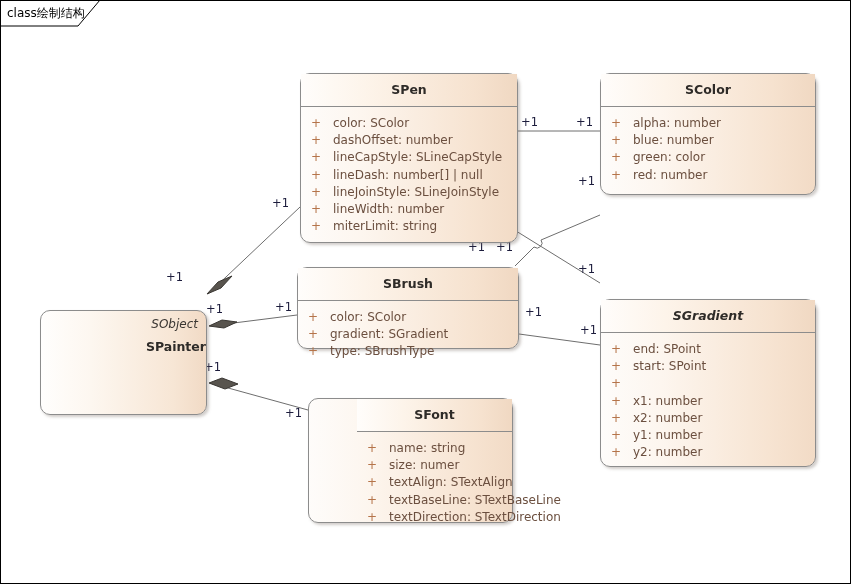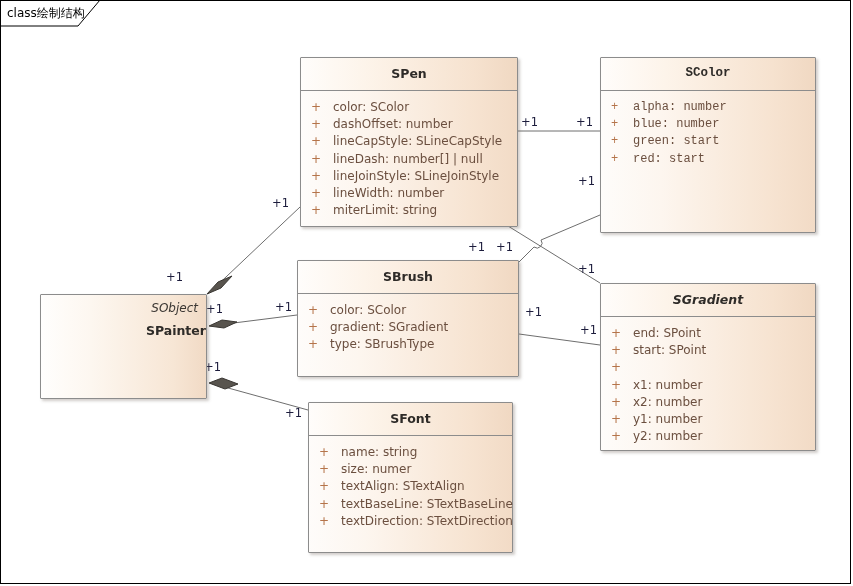--- a/index.html
+++ b/index.html
@@ -66,21 +66,22 @@
     stroke-width: 1;
   }
 
   
   .uml-class {
     position: absolute;
     box-sizing: border-box;
     border: 1px solid #8c8c8c;
     background-image: linear-gradient(to right, #fefcfa 0%, #fdf6ef 28%, #f7e4d2 78%, #f2dbc6 100%);
     box-shadow: 2px 2px 3px rgba(120,110,100,0.35);
-    border-radius: 1px;
+    border-radius: 10px;
+    margin-top: 16px;
   }
   .uml-title-band {
     position: relative;
     height: 33px;
     border-bottom: 1px solid #8c8c8c;
     background-image: linear-gradient(to right, #fffdfb 0%, #fdf4ea 30%, #f6e2cf 80%, #f0d8c2 100%);
     box-sizing: border-box;
   }
   .uml-title {
     position: absolute;
@@ -223,45 +224,45 @@
         <span class="attr-vis">+</span>
         <span class="attr-name">lineWidth: number</span>
       </div>
       <div class="uml-attr">
         <span class="attr-vis">+</span>
         <span class="attr-name">miterLimit: string</span>
       </div>
     </div>
   </div>
 
-  <div class="uml-class" id="class-scolor" style="left:600px; top:57px; width:216px; height:176px;font-family:Liberation Mono, monospace;">
+  <div class="uml-class" id="class-scolor" style="left:600px; top:57px; width:216px; height:122px;">
     <div class="uml-title-band">
       <div class="uml-title">SColor</div>
     </div>
     <div class="uml-attrs">
       <div class="uml-attr">
         <span class="attr-vis">+</span>
         <span class="attr-name">alpha: number</span>
       </div>
       <div class="uml-attr">
         <span class="attr-vis">+</span>
         <span class="attr-name">blue: number</span>
       </div>
       <div class="uml-attr">
         <span class="attr-vis">+</span>
-        <span class="attr-name">green: start</span>
-      </div>
-      <div class="uml-attr">
-        <span class="attr-vis">+</span>
-        <span class="attr-name">red: start</span>
-      </div>
-    </div>
-  </div>
-
-  <div class="uml-class" id="class-sbrush" style="left:297px; top:260px; width:222px; height:117px;">
+        <span class="attr-name">green: color</span>
+      </div>
+      <div class="uml-attr">
+        <span class="attr-vis">+</span>
+        <span class="attr-name">red: number</span>
+      </div>
+    </div>
+  </div>
+
+  <div class="uml-class" id="class-sbrush" style="left:297px; top:251px; width:222px; height:82px;">
     <div class="uml-title-band">
       <div class="uml-title">SBrush</div>
     </div>
     <div class="uml-attrs">
       <div class="uml-attr">
         <span class="attr-vis">+</span>
         <span class="attr-name">color: SColor</span>
       </div>
       <div class="uml-attr">
         <span class="attr-vis">+</span>
@@ -302,21 +303,21 @@
         <span class="attr-vis">+</span>
         <span class="attr-name">y1: number</span>
       </div>
       <div class="uml-attr">
         <span class="attr-vis">+</span>
         <span class="attr-name">y2: number</span>
       </div>
     </div>
   </div>
 
-  <div class="uml-class" id="class-sfont" style="left:308px; top:402px; width:205px; height:151px;">
+  <div class="uml-class" id="class-sfont" style="left:308px; top:382px; width:205px; height:125px;padding-left:48px;">
     <div class="uml-title-band">
       <div class="uml-title">SFont</div>
     </div>
     <div class="uml-attrs">
       <div class="uml-attr">
         <span class="attr-vis">+</span>
         <span class="attr-name">name: string</span>
       </div>
       <div class="uml-attr">
         <span class="attr-vis">+</span>

